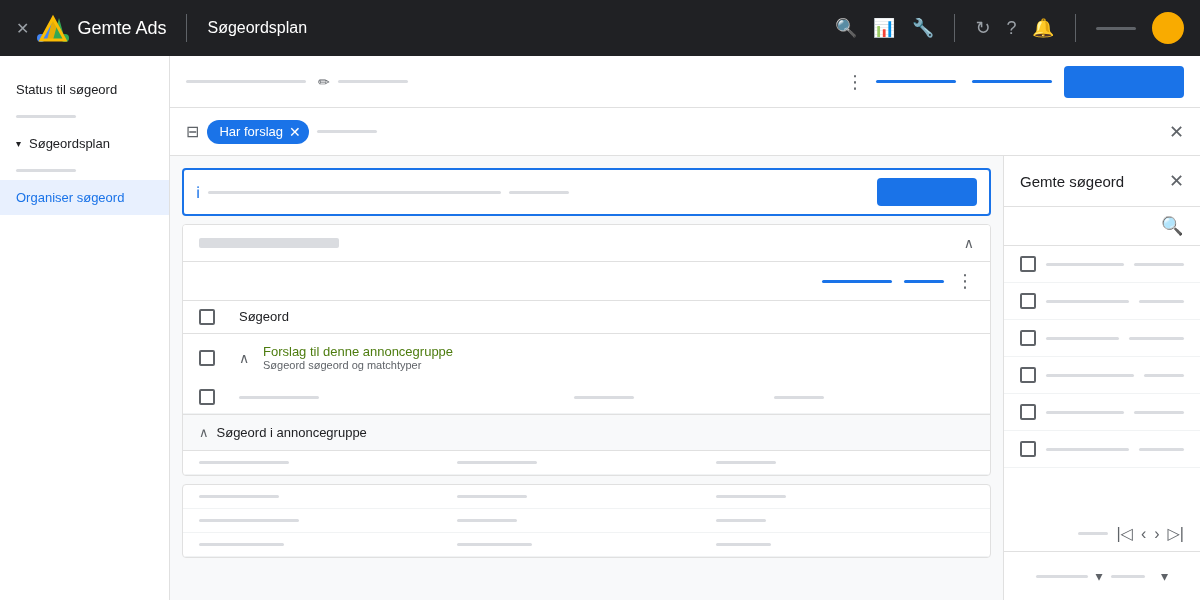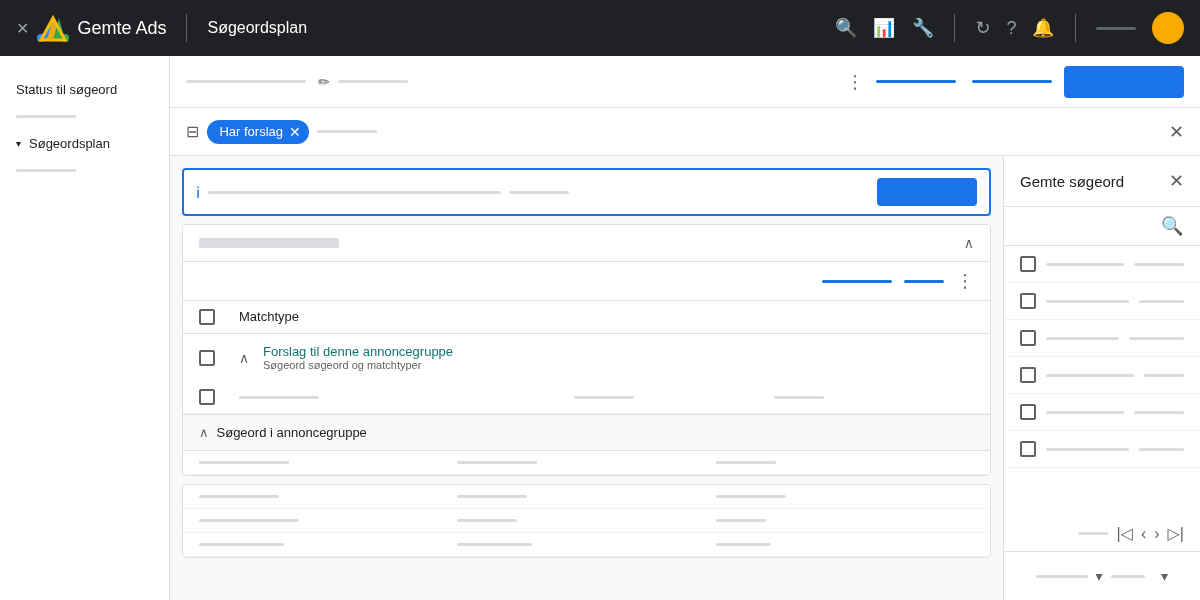--- a/index.html
+++ b/index.html
@@ -194,21 +194,21 @@
     .proposal-section {
       border-bottom: 1px solid #e0e0e0;
     }
     .proposal-row {
       display: grid;
       grid-template-columns: 40px 24px 1fr;
       align-items: center;
       padding: 10px 16px;
       background: white;
     }
-    .proposal-title { font-size: 13px; color: #0f766e; font-weight: 500; }
+    .proposal-title { font-size: 13px; color: #4d7c0f; font-weight: 500; }
     .proposal-subtitle { font-size: 11px; color: #5f6368; }
     .checkbox { width: 16px; height: 16px; border: 2px solid #5f6368; border-radius: 2px; }
 
     
     .item-row {
       display: grid;
       grid-template-columns: 40px 1fr 200px 200px;
       align-items: center;
       padding: 8px 16px;
       background: white;
@@ -345,20 +345,23 @@
   <div class="sidebar">
     <div class="sidebar-item">
       <span>Status til søgeord</span>
     </div>
     <div class="sidebar-label-bar"></div>
     <div class="sidebar-item">
       <span class="chevron">▾</span>
       <span>Søgeordsplan</span>
     </div>
     <div class="sidebar-label-bar"></div>
+    <div class="sidebar-item active">
+      <span>Organiser søgeord</span>
+    </div>
   </div>
 
   <div class="main">
 
     <div class="toolbar">
       <div class="toolbar-bar toolbar-bar-long"></div>
       <span class="edit-icon">✏</span>
       <div class="toolbar-bar toolbar-bar-med"></div>
       <div class="toolbar-spacer"></div>
       <span class="toolbar-three-dot">⋮</span>
@@ -400,21 +403,21 @@
           <div class="table-sub-header">
             <div class="sub-header-bar sub-header-bar-sm"></div>
             <div class="sub-header-bar sub-header-bar-xs"></div>
             <span class="sub-header-dot">⋮</span>
           </div>
 
           <div class="table-col-header">
             <div style="display:flex;align-items:center;">
               <div class="checkbox"></div>
             </div>
-            <span>Matchtype</span>
+            <span>Søgeord</span>
           </div>
 
           <div class="proposal-section">
             <div class="proposal-row">
               <div class="checkbox"></div>
               <span style="color:#5f6368;font-size:14px;">∧</span>
               <div>
                 <div class="proposal-title">Forslag til denne annoncegruppe</div>
                 <div class="proposal-subtitle">Søgeord søgeord og matchtyper</div>
               </div>

